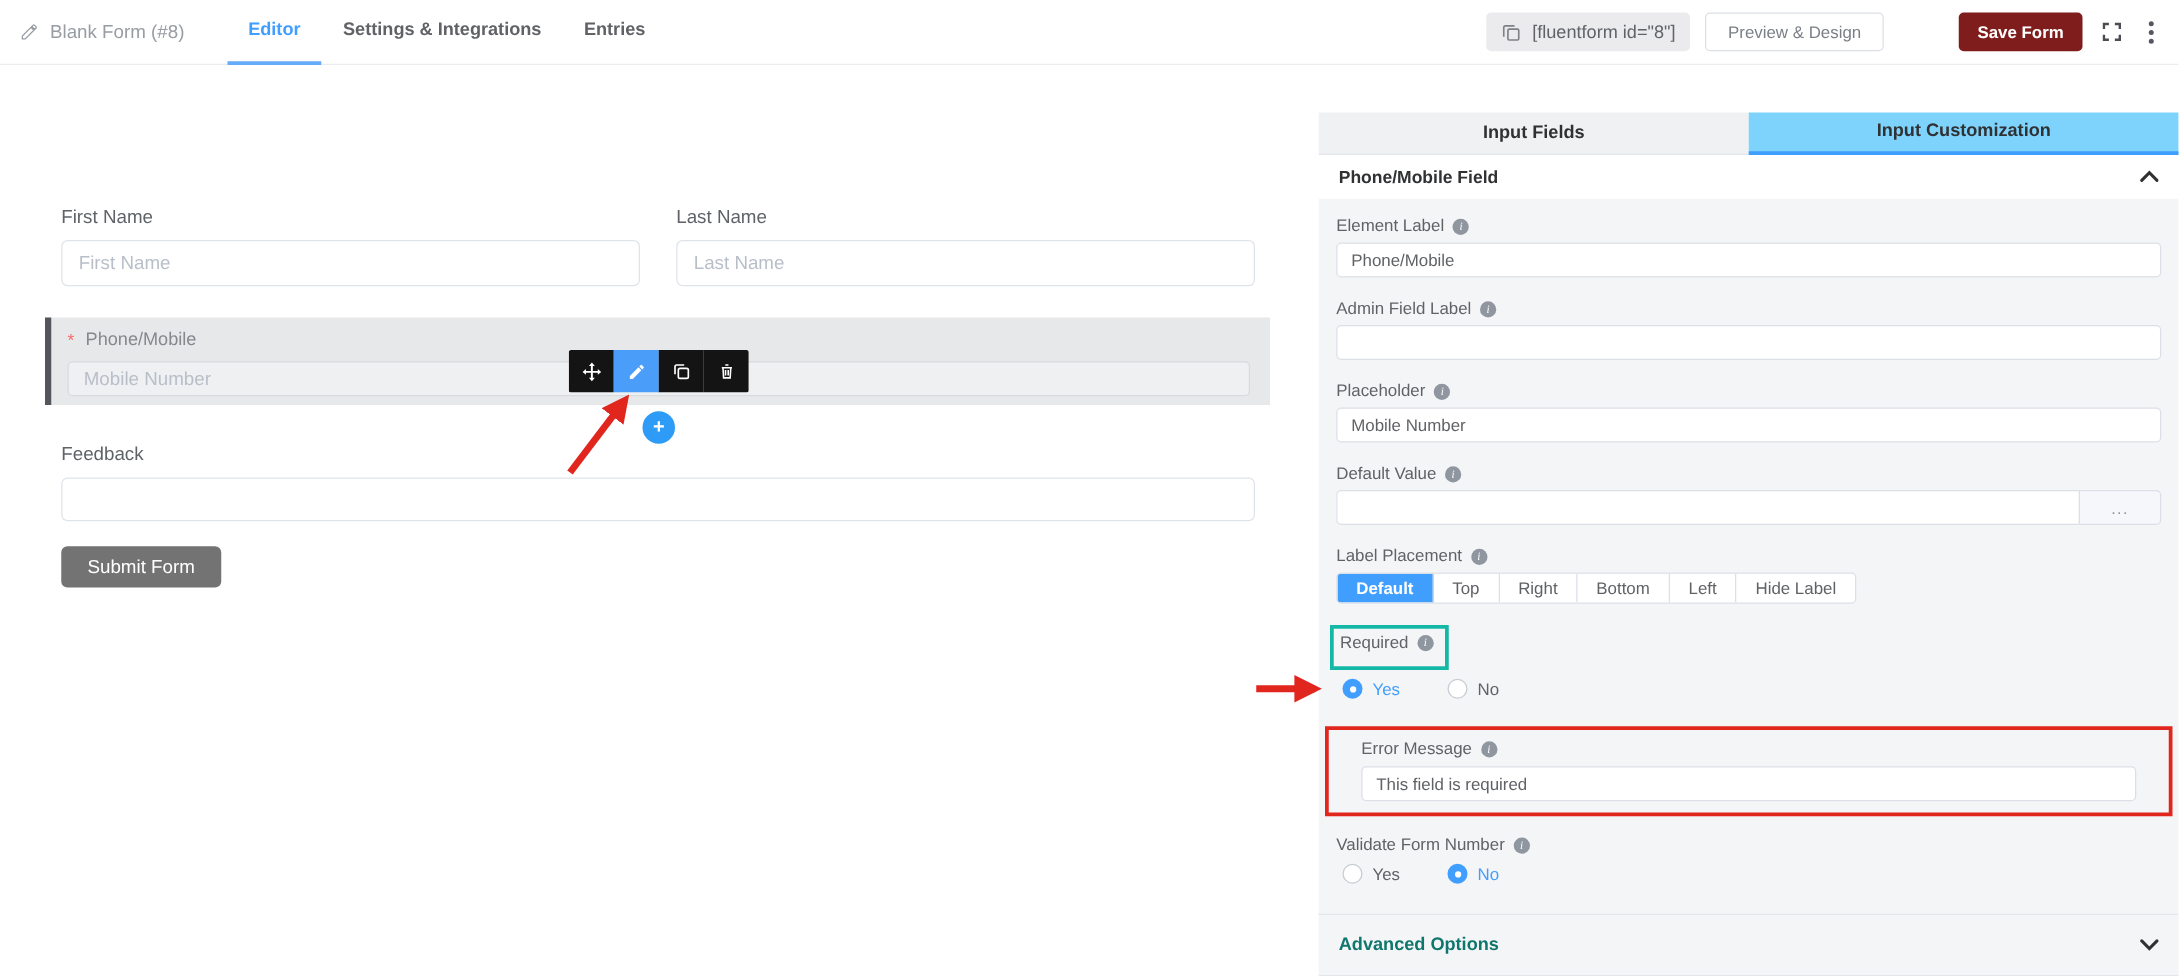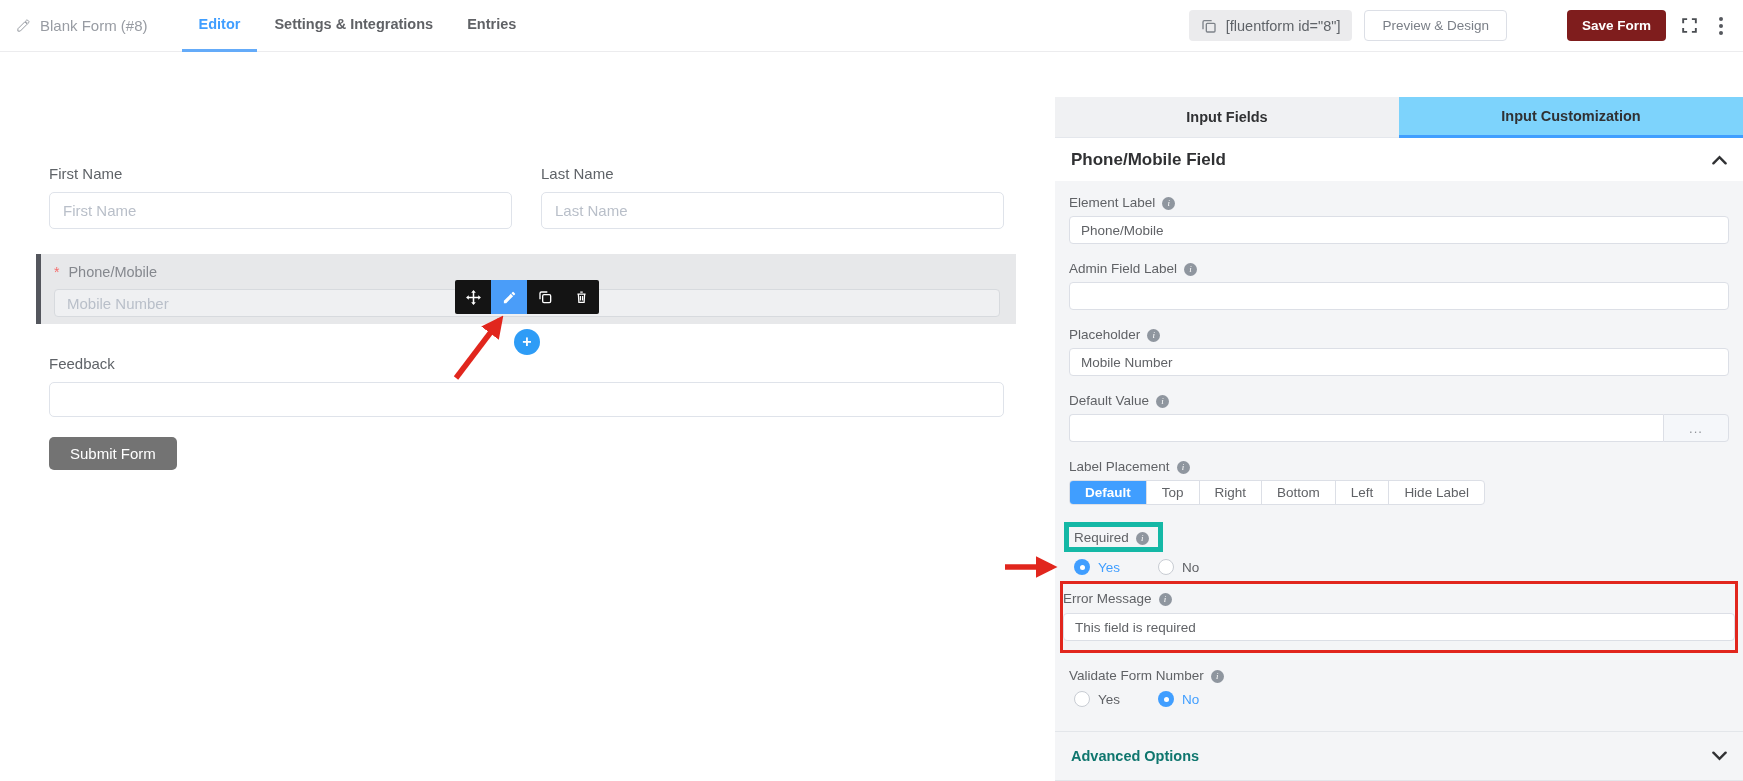--- a/index.html
+++ b/index.html
@@ -40,43 +40,43 @@
   .arrowA { position:absolute; left:398px; top:53px; width:80px; height:76px; overflow:visible; z-index:4; pointer-events:none; }
   .feedback-group { margin-top:31px; }
   .feedback-input { height:35px; }
   .submit-btn { margin-top:20px; height:33px; background:#737373; border:none; border-radius:5px; color:#fff; font-size:15px; padding:0 21px; cursor:pointer; font-family:inherit; }
   
   .panel { position:absolute; right:0; top:52px; width:688px; bottom:0; display:flex; flex-direction:column; }
   .panel-spacer { height:51px; background:#fff; }
   .ptabs { display:flex; height:46px; }
   .ptab { flex:1; display:flex; align-items:center; justify-content:center; font-size:14.5px; font-weight:700; color:#303133; background:#f0f1f3; border-bottom:1px solid #e4e7ec; cursor:pointer; }
   .ptab.active { background:#7dd3fc; border-bottom:3px solid #409eff;text-align:center; }
-  .sec-head { height:48px; background:#fff; display:flex; align-items:center; justify-content:space-between; padding:0 16px; font-weight:700; font-size:17px; color:#303133; }
+  .sec-head { height:48px; background:#fff; display:flex; align-items:center; justify-content:space-between; padding:0 16px; font-weight:700; font-size:14px; color:#303133; }
   .pbody { flex:1; background:#f4f5f7; padding:14px 14px 0; }
   .pg { margin-bottom:17px; }
   .plabel { display:flex; align-items:center; gap:7px; font-size:13.5px; color:#606266; line-height:16px; margin-bottom:5px; }
   .pinput { width:100%; height:28px; background:#fff; border:1px solid #dcdfe6; border-radius:4px; padding:0 11px; font-size:13.5px; color:#606266; font-family:inherit; }
   .info { width:13px; height:13px; border-radius:50%; background:#8f969f; color:#fff; font-size:9px; font-style:italic; font-family:"Liberation Serif", serif; display:inline-flex; align-items:center; justify-content:center; cursor:pointer; flex:none; }
   .input-append { display:flex; }
   .input-append .pinput { border-radius:4px 0 0 4px; border-right:none; flex:1; }
   .append { width:66px; background:#f5f7fa; border:1px solid #dcdfe6; border-radius:0 4px 4px 0; color:#909399; display:flex; align-items:center; justify-content:center; font-size:13px; letter-spacing:1px; cursor:pointer; }
   .seg { display:inline-flex; height:25px; background:#fff; border:1px solid #dcdfe6; border-radius:4px; overflow:hidden; }
   .seg-item { padding:0 15px; display:flex; align-items:center; font-size:13.5px; color:#606266; border-right:1px solid #dcdfe6; cursor:pointer; white-space:nowrap; }
   .seg-item:last-child { border-right:none; }
   .seg-item.active { background:#409eff; color:#fff; font-weight:600; }
-  .req-box { display:inline-block; border:5px solid #14b8a6; padding:3px 9px 1px 5px; margin-left:-5px; }
+  .req-box { display:inline-block; border:3px solid #14b8a6; padding:3px 9px 11px 5px; margin-left:-5px; }
   .req-box .plabel { margin-bottom:0; }
   .radios { display:flex; align-items:center; gap:38px; margin-top:7px; padding-left:5px; position:relative; }
   .radio { display:flex; align-items:center; gap:8px; font-size:13.5px; color:#606266; cursor:pointer; }
   .radio.sel-text { color:#409eff; }
   .rdot { width:16px; height:16px; border-radius:50%; border:1px solid #c8ccd3; background:#fff; position:relative; flex:none; }
   .rdot.on { border:none; background:#409eff; }
   .rdot.on::after { content:""; position:absolute; left:5.5px; top:5.5px; width:5px; height:5px; border-radius:50%; background:#fff; }
   .arrowB { position:absolute; left:-66px; top:50%; margin-top:-8px; width:62px; height:16px; overflow:visible; pointer-events:none; }
-  .err-box { border:3px solid #e1261d; margin:6px -9px 0; padding:7px 0 9px; }
+  .err-box { border:3px solid #e1261d; margin:22px -9px 0; padding:7px 26px 9px; }
   .err-box .plabel { margin-bottom:6px; }
   .validate-group { margin-top:15px; }
   .adv-row { margin:24px -14px 0; height:50px; background:#f4f5f7; border-top:1px solid #e3e6ea; border-bottom:1px solid #e3e6ea; display:flex; align-items:center; justify-content:space-between; padding:0 16px; font-weight:700; font-size:14.5px; color:#0f766e; cursor:pointer; }
 </style>
 </head>
 <body>
 
 <div class="screen">
 
   <div class="topbar">

